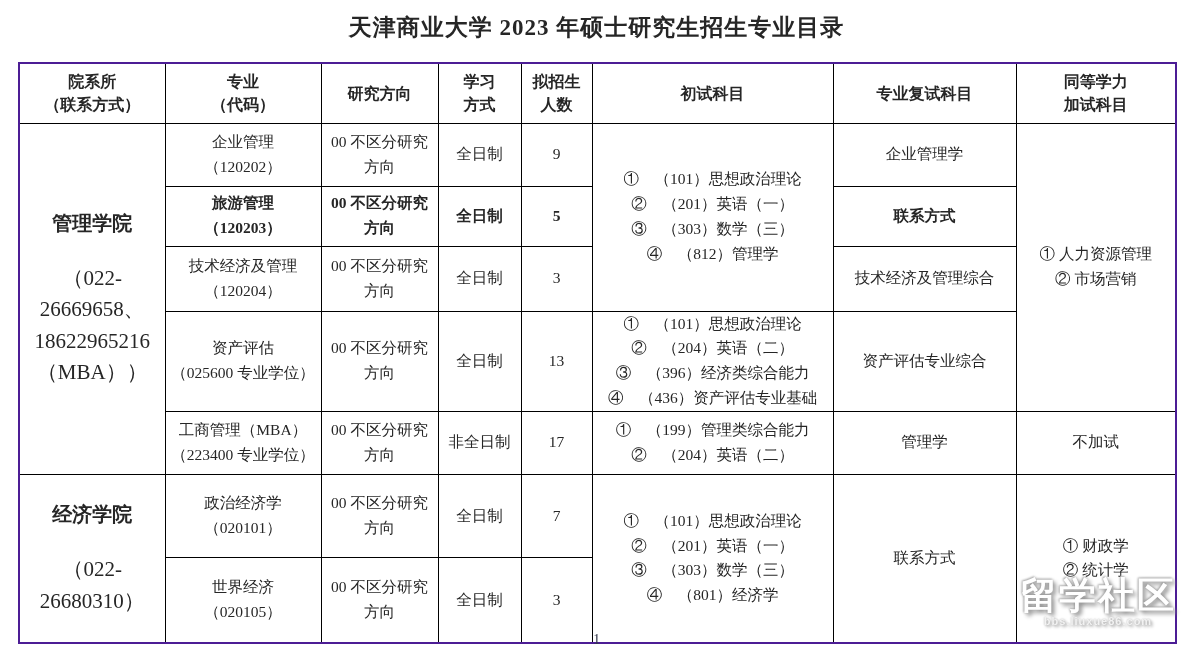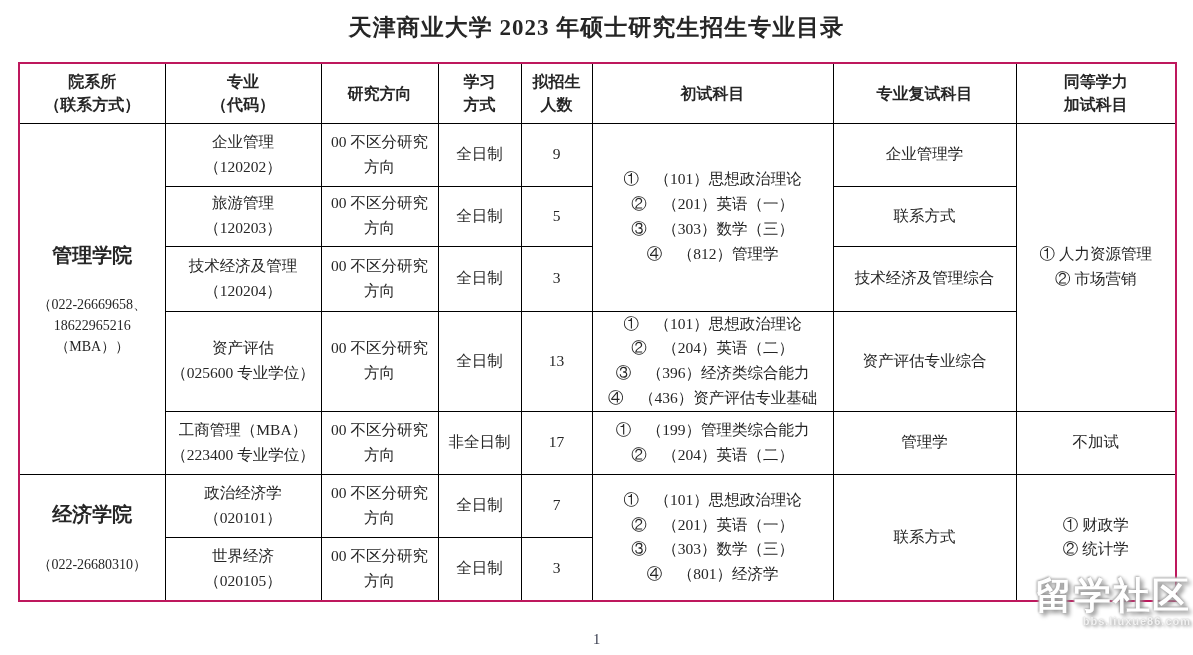--- a/index.html
+++ b/index.html
@@ -16,40 +16,40 @@
     text-align:center;
     font-size:23px;font-weight:bold;
     letter-spacing:1px;
     white-space:pre-line;
   }
   table.catalog{
     position:absolute;left:18px;top:62px;
     width:1157px;
     border-collapse:collapse;
     table-layout:fixed;
-    border:2px solid #be185d;
+    border:2px solid #4c1d95;
   }
   table.catalog th, table.catalog td{
     border:1px solid #000;
     vertical-align:middle;
     text-align:center;
     white-space:pre-line;
     padding:0 2px;
     font-size:15.5px;
     line-height:1.6;
     overflow:hidden;
   }
   table.catalog th{
     font-weight:bold;
     font-size:16px;
     line-height:1.45;
   }
   tr.hr{height:60px;}
   tr.r1{height:63px;}
-  tr.r2{height:60px;}
+  tr.r2{height:60px;font-weight:bold;}
   tr.r3{height:65px;font-family:Liberation Serif, serif;}
   tr.r4{height:95px;}
   tr.r5{height:63px;}
   tr.r6{height:60px;}
   tr.r7{height:61px;}
   td.exam-list{
     text-align:left;
     padding-left:12px;
     line-height:1.5;
   }
@@ -57,35 +57,35 @@
     padding-left:15px;
     line-height:1.7;
   }
   .dept-name{
     font-weight:bold;
     font-size:20px;
     line-height:1.5;
   }
   .dept-contact{
     font-weight:normal;
-    font-size:14px;
+    font-size:21px;
     line-height:1.5;
     white-space:pre-line;
   }
   .pagenum{
     position:absolute;left:0;top:631px;width:100%;
     text-align:center;
     font-size:14.5px;
     color:#33384a;
   }
   .watermark{
     position:absolute;
     right:2px;top:577px;
     width:186px;
-    text-align:right;
+    text-align:center;
     pointer-events:none;
     z-index:5;
   }
   .wm-title{
     font-family:"Liberation Sans","DejaVu Sans",sans-serif;
     font-size:37px;
     font-weight:bold;
     color:#ffffff;
     letter-spacing:2px;
     line-height:1.0;

